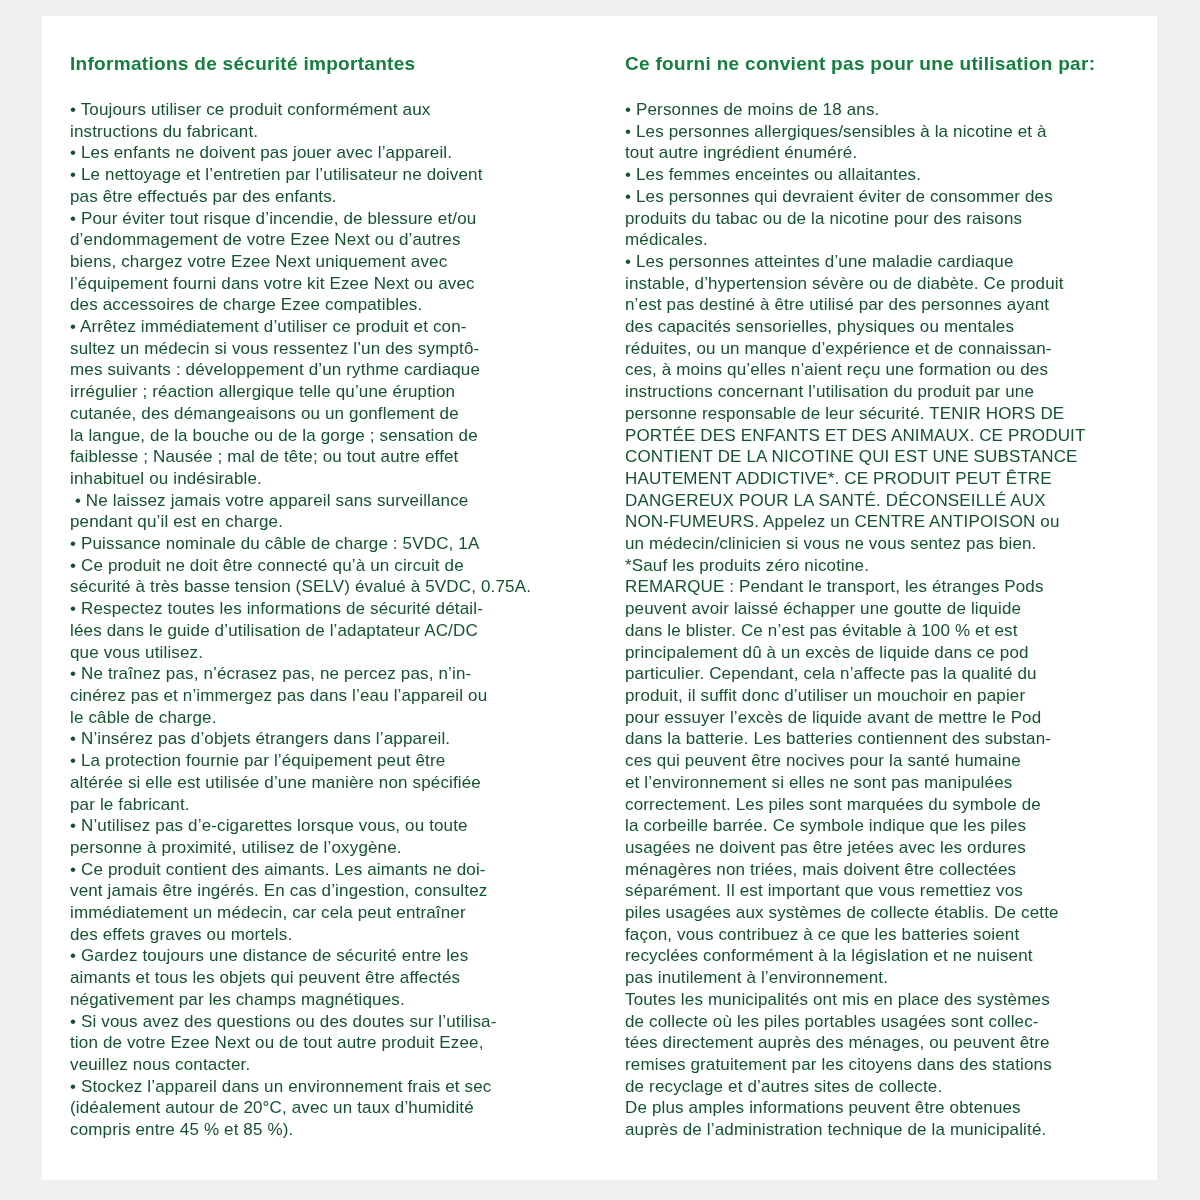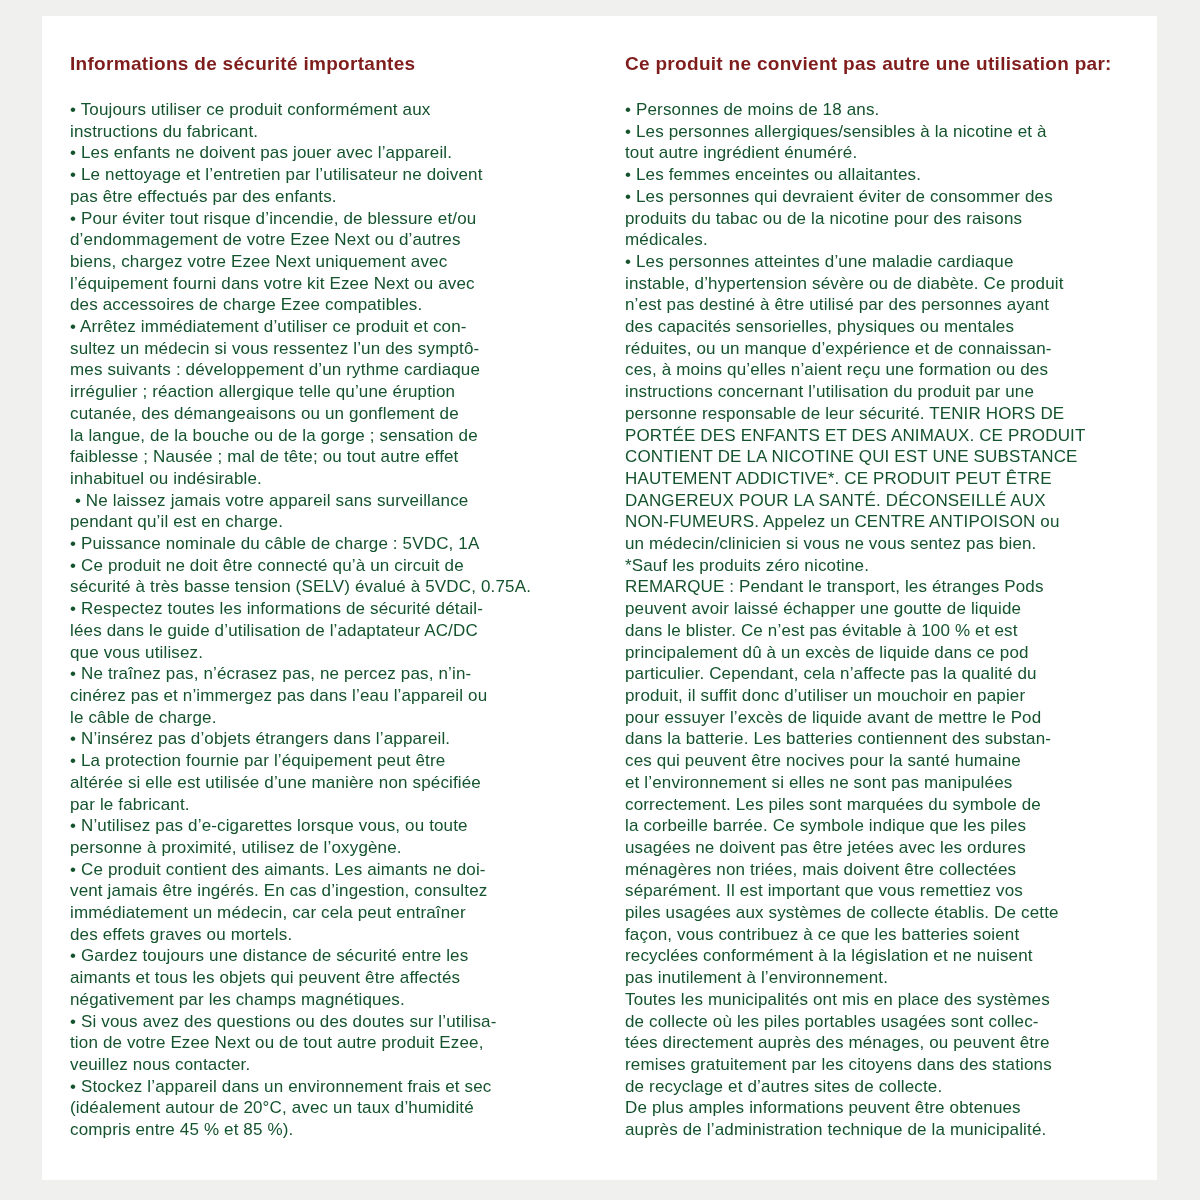--- a/index.html
+++ b/index.html
@@ -28,21 +28,21 @@
     top: 36px;
     width: 535px;
     color: #3c3c3c;
   }
   .col-left  { left: 28px; }
   .col-right { left: 583px; }
   .col-title {
     font-size: 19px;
     font-weight: 700;
     letter-spacing: 0.3px;
-    color: #7f1d1d;
+    color: #15803d;
     line-height: 24px;
     margin: 0 0 23px 0;
   }
   .col-body {
     font-size: 17px;
     line-height: 21.7px;
     letter-spacing: 0.15px;
     white-space: pre-wrap;
     color: #14532d;
   }
@@ -99,21 +99,21 @@
 négativement par les champs magnétiques.
 • Si vous avez des questions ou des doutes sur l’utilisa-
 tion de votre Ezee Next ou de tout autre produit Ezee,
 veuillez nous contacter.
 • Stockez l’appareil dans un environnement frais et sec
 (idéalement autour de 20°C, avec un taux d’humidité
 compris entre 45 % et 85 %).</div>
     </div>
 
     <div class="col col-right">
-      <h1 class="col-title">Ce produit ne convient pas autre une utilisation par:</h1>
+      <h1 class="col-title">Ce fourni ne convient pas pour une utilisation par:</h1>
       <div class="col-body">• Personnes de moins de 18 ans.
 • Les personnes allergiques/sensibles à la nicotine et à
 tout autre ingrédient énuméré.
 • Les femmes enceintes ou allaitantes.
 • Les personnes qui devraient éviter de consommer des
 produits du tabac ou de la nicotine pour des raisons
 médicales.
 • Les personnes atteintes d’une maladie cardiaque
 instable, d’hypertension sévère ou de diabète. Ce produit
 n’est pas destiné à être utilisé par des personnes ayant

